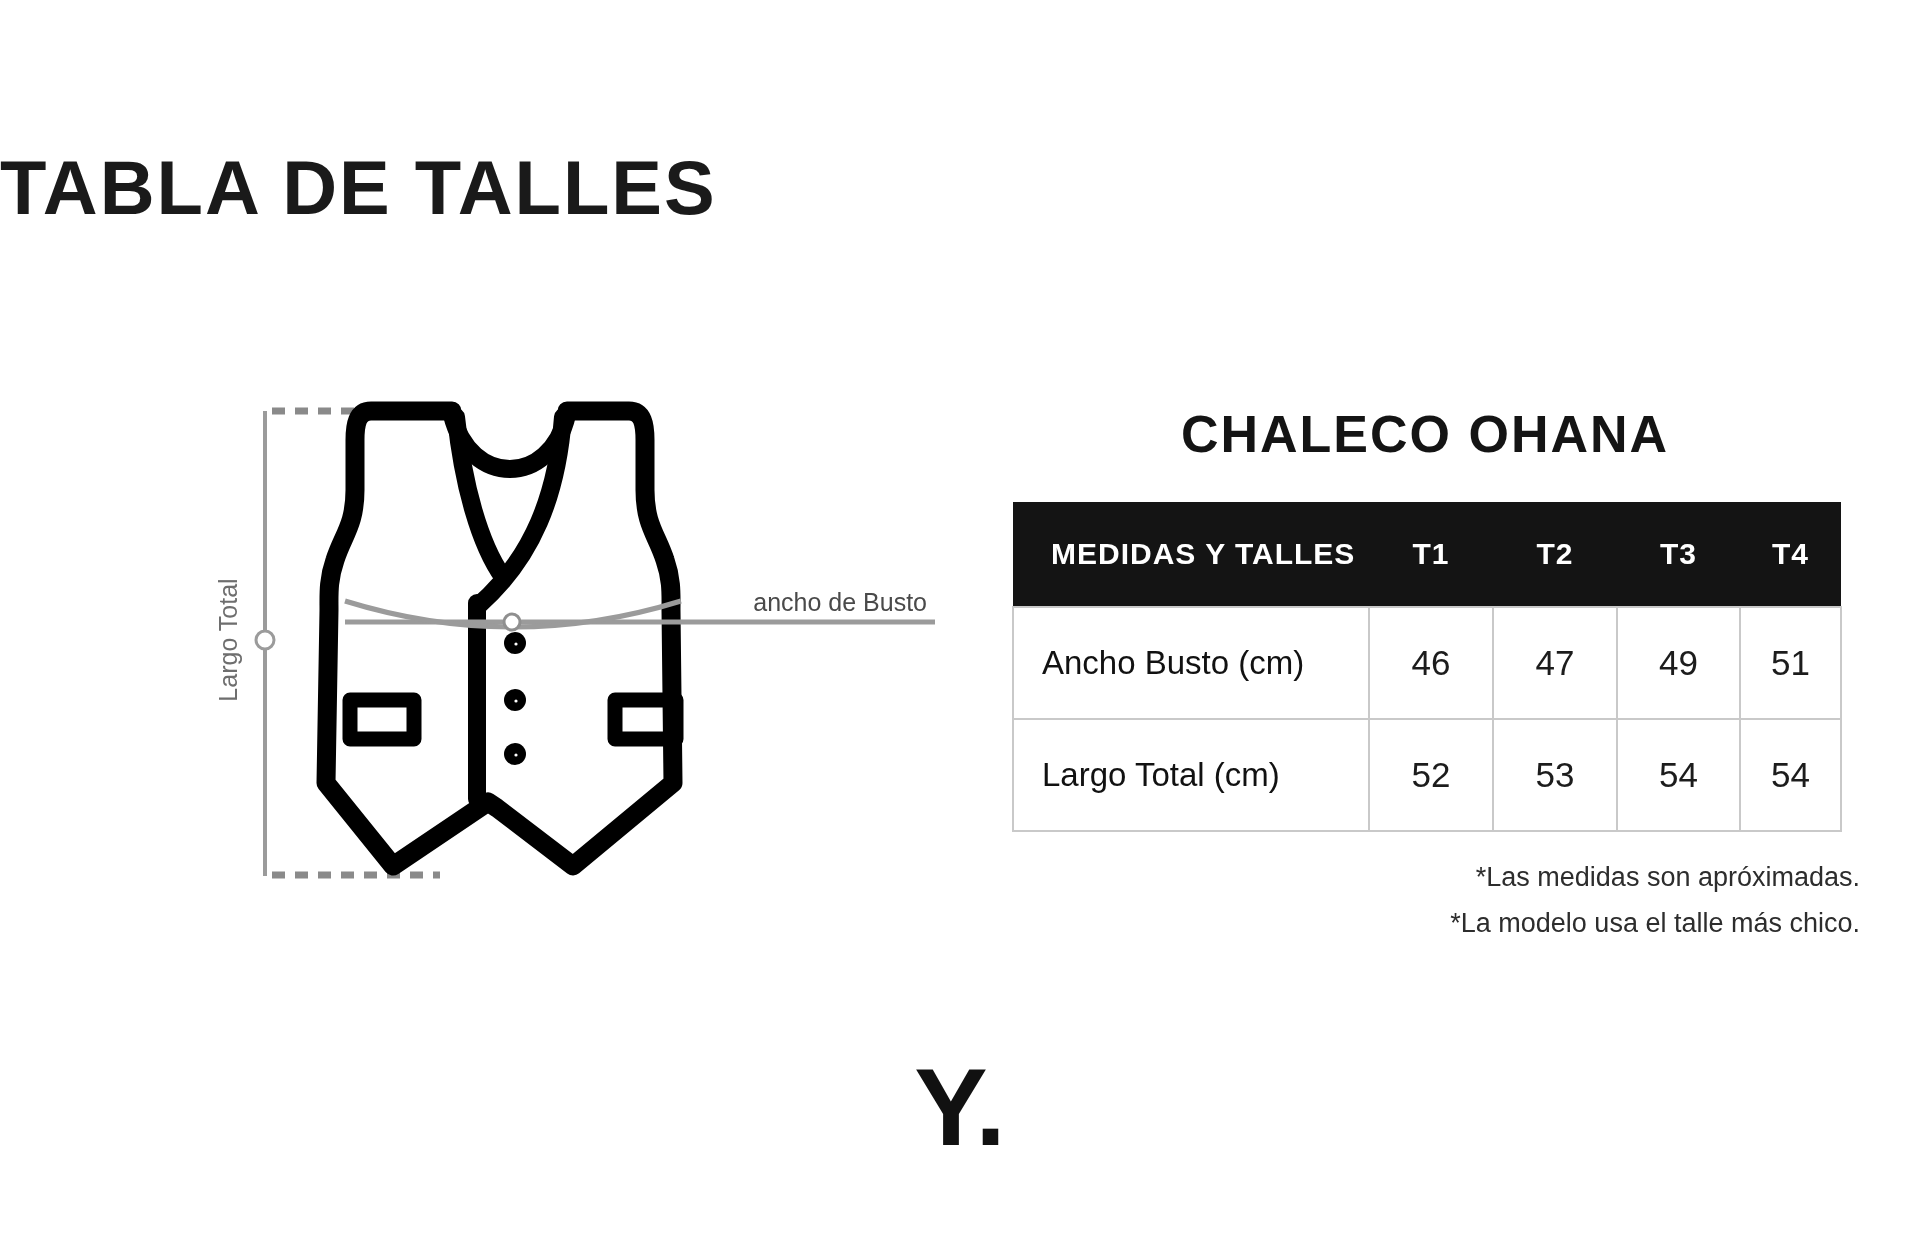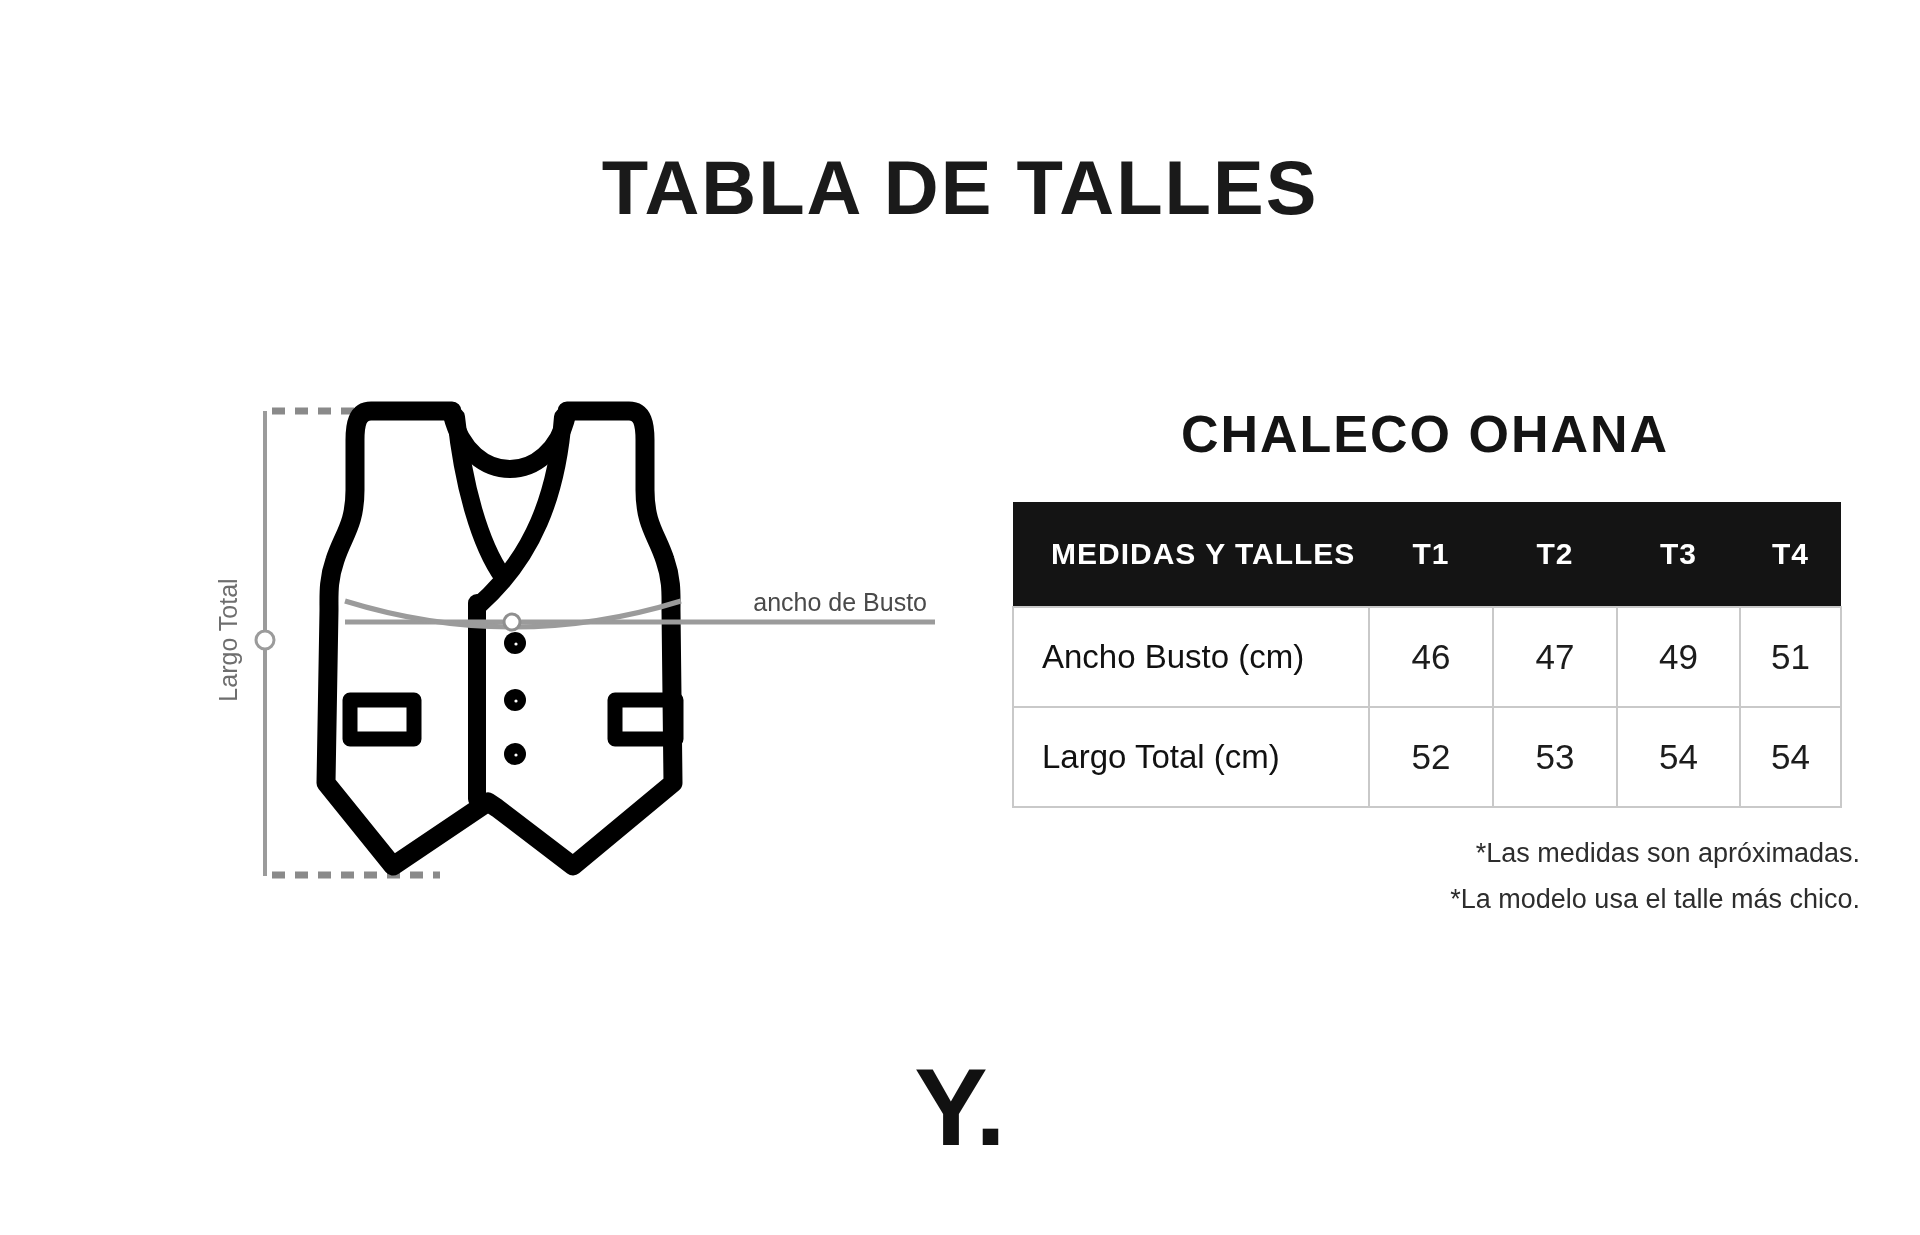--- a/index.html
+++ b/index.html
@@ -2,21 +2,21 @@
 <html><head>
 <meta charset="utf-8">
 <style>
   html,body{margin:0;padding:0;}
   body{
     width:1920px;height:1235px;position:relative;background:#ffffff;
     font-family:"Liberation Sans", sans-serif;overflow:hidden;
   }
   .page-title{
     position:absolute;top:150px;left:0;width:1920px;
-    text-align:center;font-size:76px;font-weight:bold;letter-spacing:2px;
+    text-align:left;font-size:76px;font-weight:bold;letter-spacing:2px;
     color:#1a1a1a;line-height:1;
   }
   .diagram{position:absolute;left:185px;top:395px;width:770px;height:500px;}
   .right-col{position:absolute;left:990px;top:370px;width:870px;}
   .product-title{
     text-align:center;font-size:52px;font-weight:bold;letter-spacing:2px;
     color:#141414;line-height:1;margin-top:38px;
   }
   .size-table{
     border-collapse:collapse;table-layout:fixed;width:828px;
@@ -27,21 +27,21 @@
   .size-table col.c-t3{width:123px;}
   .size-table col.c-t4{width:101px;}
   .size-table th{
     background:#141414;color:#ffffff;height:92px;
     font-size:30px;font-weight:bold;letter-spacing:1px;border:none;
     text-align:center;padding:6px;
   }
   .size-table th.th-label{text-align:left;padding-left:38px;}
   .size-table td{
     border:2px solid #c9c9c9;height:86px;background:#ffffff;
-    font-size:35px;color:#1c1c1c;text-align:center;padding:6px;
+    font-size:35px;color:#1c1c1c;text-align:center;padding:12px;
   }
   .size-table td.td-label{
     text-align:left;padding-left:28px;font-size:33px;color:#111111;
   }
   .notes{
     margin-top:22px;text-align:right;font-size:27px;color:#2d2d2d;
     line-height:46px;
   }
   .brand{
     position:absolute;top:1052px;left:0;width:1920px;text-align:center;

